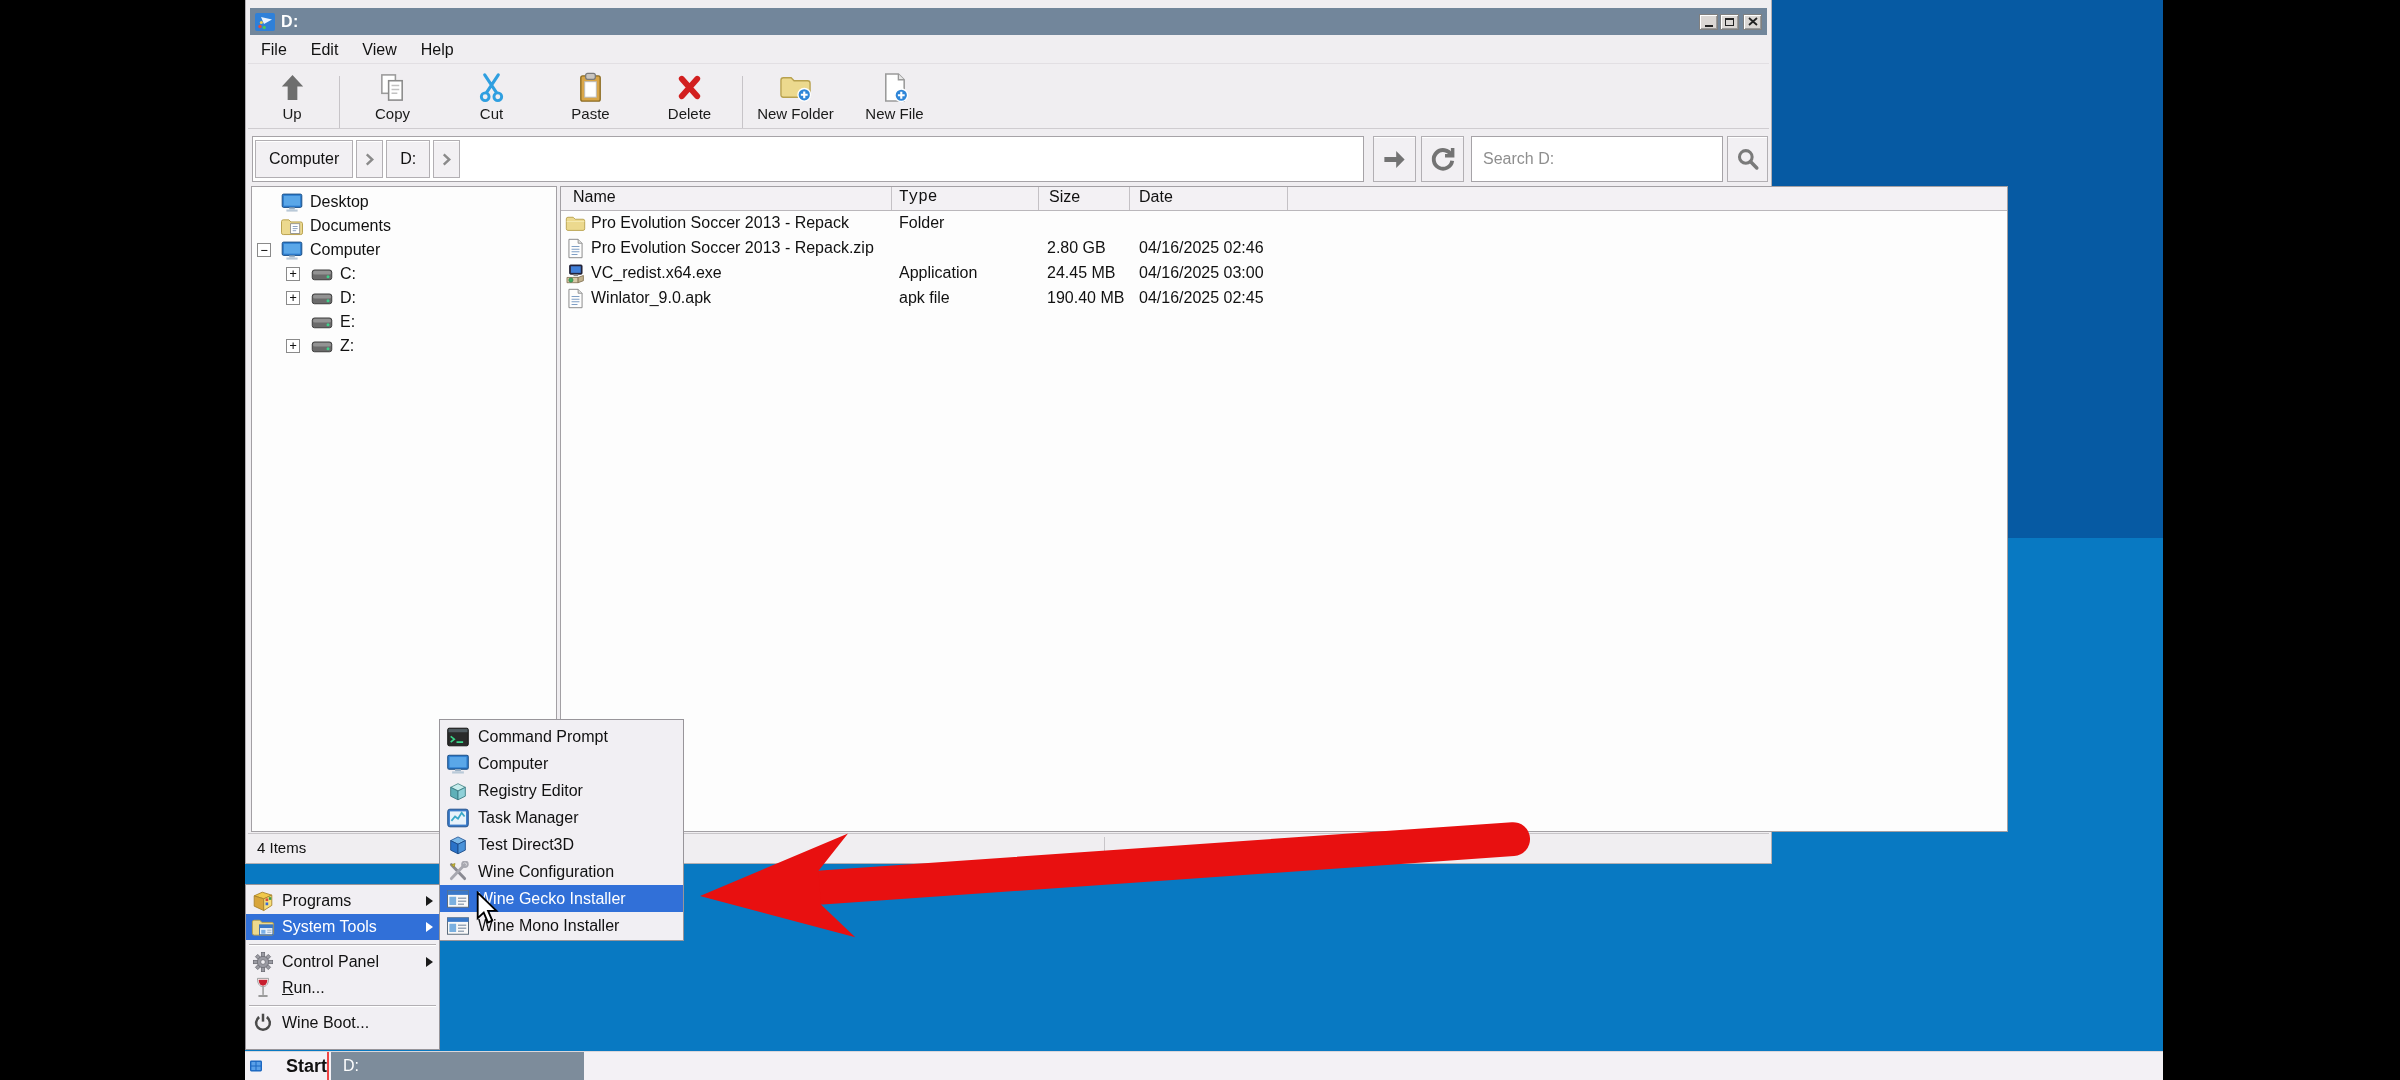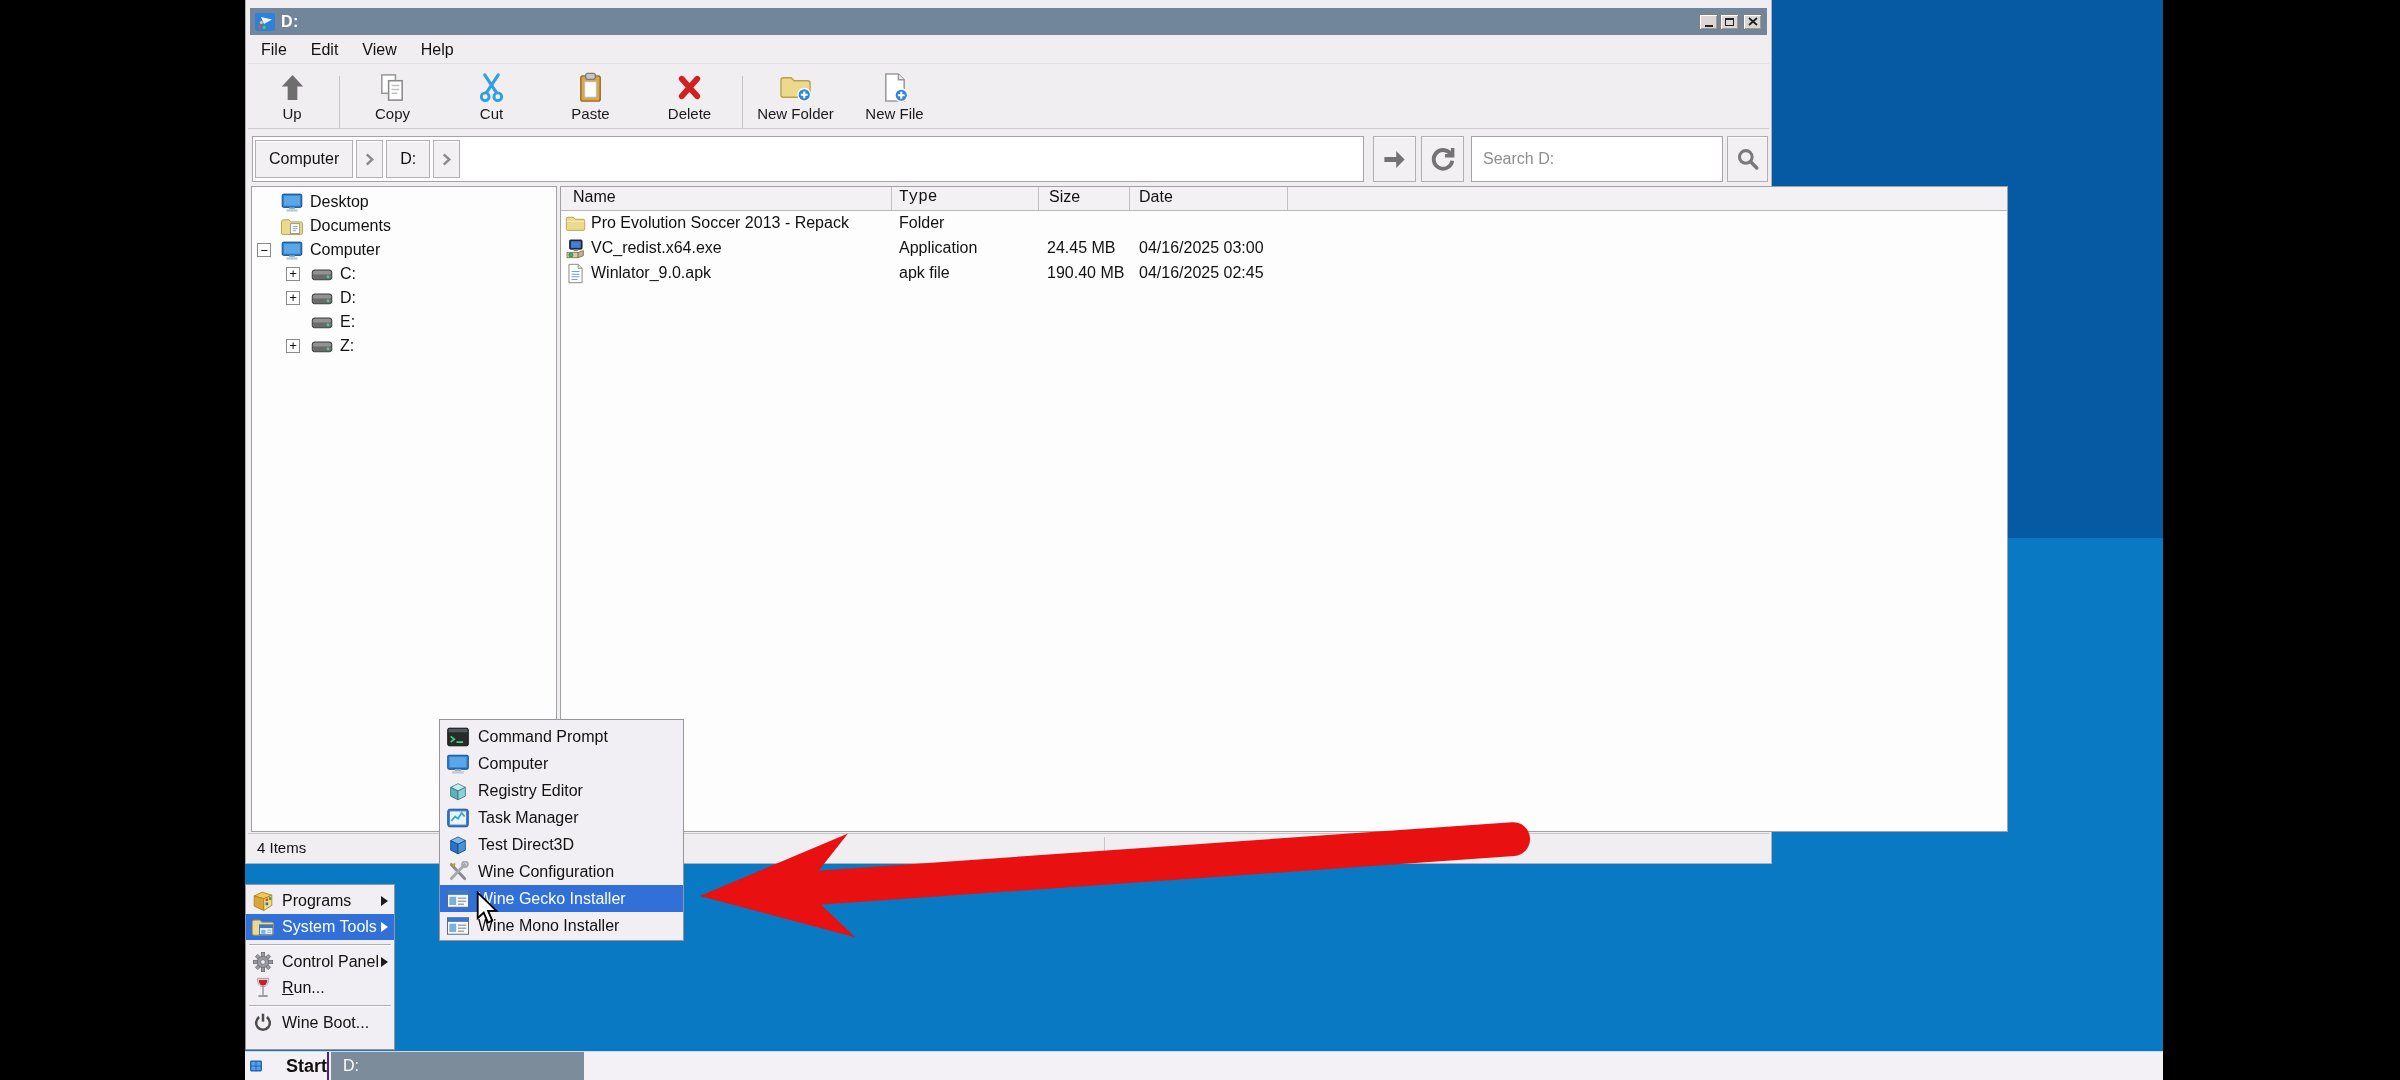--- a/index.html
+++ b/index.html
@@ -107,21 +107,21 @@
   .row-ico svg { width:100%; height:100%; display:block; }
 
   .statusbar {
     position:absolute; left:2px; right:2px; top:833px; height:27px; border-top:1px solid #c8c5c9;
     display:flex; align-items:center; padding-left:9px; font-size:15px; box-sizing:border-box;
   }
   .status-divider { position:absolute; left:856px; top:3px; bottom:3px; width:1px; background:#c8c5c9; }
 
   
   .startmenu {
-    position:absolute; left:245px; top:884px; width:150px; height:166px; z-index:10;
+    position:absolute; left:245px; top:884px; width:195px; height:166px; z-index:10;
     background:#f1eff3; border:1px solid #98959a; box-sizing:border-box; padding-top:3px;
   }
   .sm-item { height:26px; display:flex; align-items:center; padding:0 6px 0 5px; font-size:16px; }
   .sm-item .mico { width:24px; height:22px; flex:0 0 auto; } .sm-item .mico svg { width:100%; height:100%; display:block; }
   .sm-item .mlbl { margin-left:7px; white-space:nowrap; }
   .m-arrow { margin-left:auto; width:0; height:0; border-left:7px solid #1a1a1a; border-top:5px solid transparent; border-bottom:5px solid transparent; }
   .sm-sep { height:0; border-top:1px solid #b2afb3; box-shadow:0 1px 0 #fff; margin:4px 3px; }
   .selected { background:var(--hl,#3170d8); color:#fff; }
   .selected .m-arrow { border-left-color:#fff; }
 
@@ -131,21 +131,21 @@
   }
   .sub-item { height:27px; display:flex; align-items:center; padding:0 6px; font-size:16px; }
   .sub-item .mico { width:24px; height:22px; flex:0 0 auto; } .sub-item .mico svg { width:100%; height:100%; display:block; }
   .sub-item .mlbl { margin-left:8px; white-space:nowrap; }
 
   
   .taskbar {
     position:absolute; left:245px; top:1051px; width:1918px; height:29px; z-index:5;
     background:#f3f1f5; border-top:1px solid #dad7db; box-sizing:border-box; display:flex; align-items:stretch;
   }
-  .start-btn { width:84px; display:flex; align-items:center; gap:24px; padding-left:5px; border-right:2px solid #4c1d95; box-sizing:border-box; }
+  .start-btn { width:84px; display:flex; align-items:center; gap:24px; padding-left:5px; border-right:2px solid #ef4444; box-sizing:border-box; }
   .start-ico { width:22px; height:20px; } .start-ico svg { width:100%; height:100%; display:block; }
   .start-lbl { font-weight:bold; font-size:18px; }
   .task-btn {
     width:253px; margin-left:2px; background:var(--taskbtn,#7d8c9b); color:#fff;
     display:flex; align-items:center; padding-left:12px; font-size:16px; box-sizing:border-box;
   }
 
   
   .annotation { position:absolute; left:0; top:0; z-index:40; pointer-events:none; }
   .arrow-line { stroke:var(--arrow,#e81010); }
@@ -407,20 +407,32 @@
       <div id="listrows">
           <div class="list-row">
             <span class="row-ico">
               <svg viewBox="0 0 32 28">
                 <path d="M2 7 q0-2.5 2.5-2.5 h8 l3 3 h12 q2.5 0 2.5 2.5 v12 q0 2.5 -2.5 2.5 h-23 q-2.5 0 -2.5 -2.5 z" fill="#ecd98e" stroke="#b8a14e" stroke-width="1.4"></path>
                 <path d="M2.5 11 h27" stroke="#f6eab4" stroke-width="1.4"></path>
               </svg>
             </span>
             <span class="cell" style="left: 30px;">Pro Evolution Soccer 2013 - Repack</span>
             <span class="cell" style="left: 338px;">Folder</span>
+          </div>
+          <div class="list-row">
+            <span class="row-ico">
+              <svg viewBox="0 0 26 32">
+                <path d="M3 2 h14 l6 6 v22 h-20 z" fill="#fdfdfd" stroke="#8a8a8a" stroke-width="1.5"></path>
+                <path d="M17 2 v6 h6" fill="#e0e0e0" stroke="#8a8a8a" stroke-width="1.3"></path>
+                <path d="M7 13h12M7 17h12M7 21h12M7 25h9" stroke="#7f9fc5" stroke-width="1.6"></path>
+              </svg>
+            </span>
+            <span class="cell" style="left: 30px;">Pro Evolution Soccer 2013 - Repack.zip</span>
+            <span class="cell" style="left: 486px;">2.80 GB</span>
+            <span class="cell" style="left: 578px;">04/16/2025 02:46</span>
           </div>
           <div class="list-row">
             <span class="row-ico">
               <svg viewBox="0 0 32 32">
                 <rect x="7" y="3" width="19" height="14" rx="1.5" fill="#2c2c44" stroke="#14142a" stroke-width="1.3"></rect>
                 <rect x="9" y="5" width="15" height="10" fill="#3f7fd8"></rect>
                 <rect x="13" y="17" width="7" height="3" fill="#888"></rect>
                 <path d="M3 22 h17 v8 h-17 z" fill="#d8c9a8" stroke="#7a6a4a" stroke-width="1.2"></path>
                 <circle cx="9" cy="26" r="3.2" fill="#3fae5f" stroke="#2a7a42"></circle>
                 <path d="M20 22 l8 -3 v8 l-8 3 z" fill="#c2b28e" stroke="#7a6a4a" stroke-width="1.2"></path>

